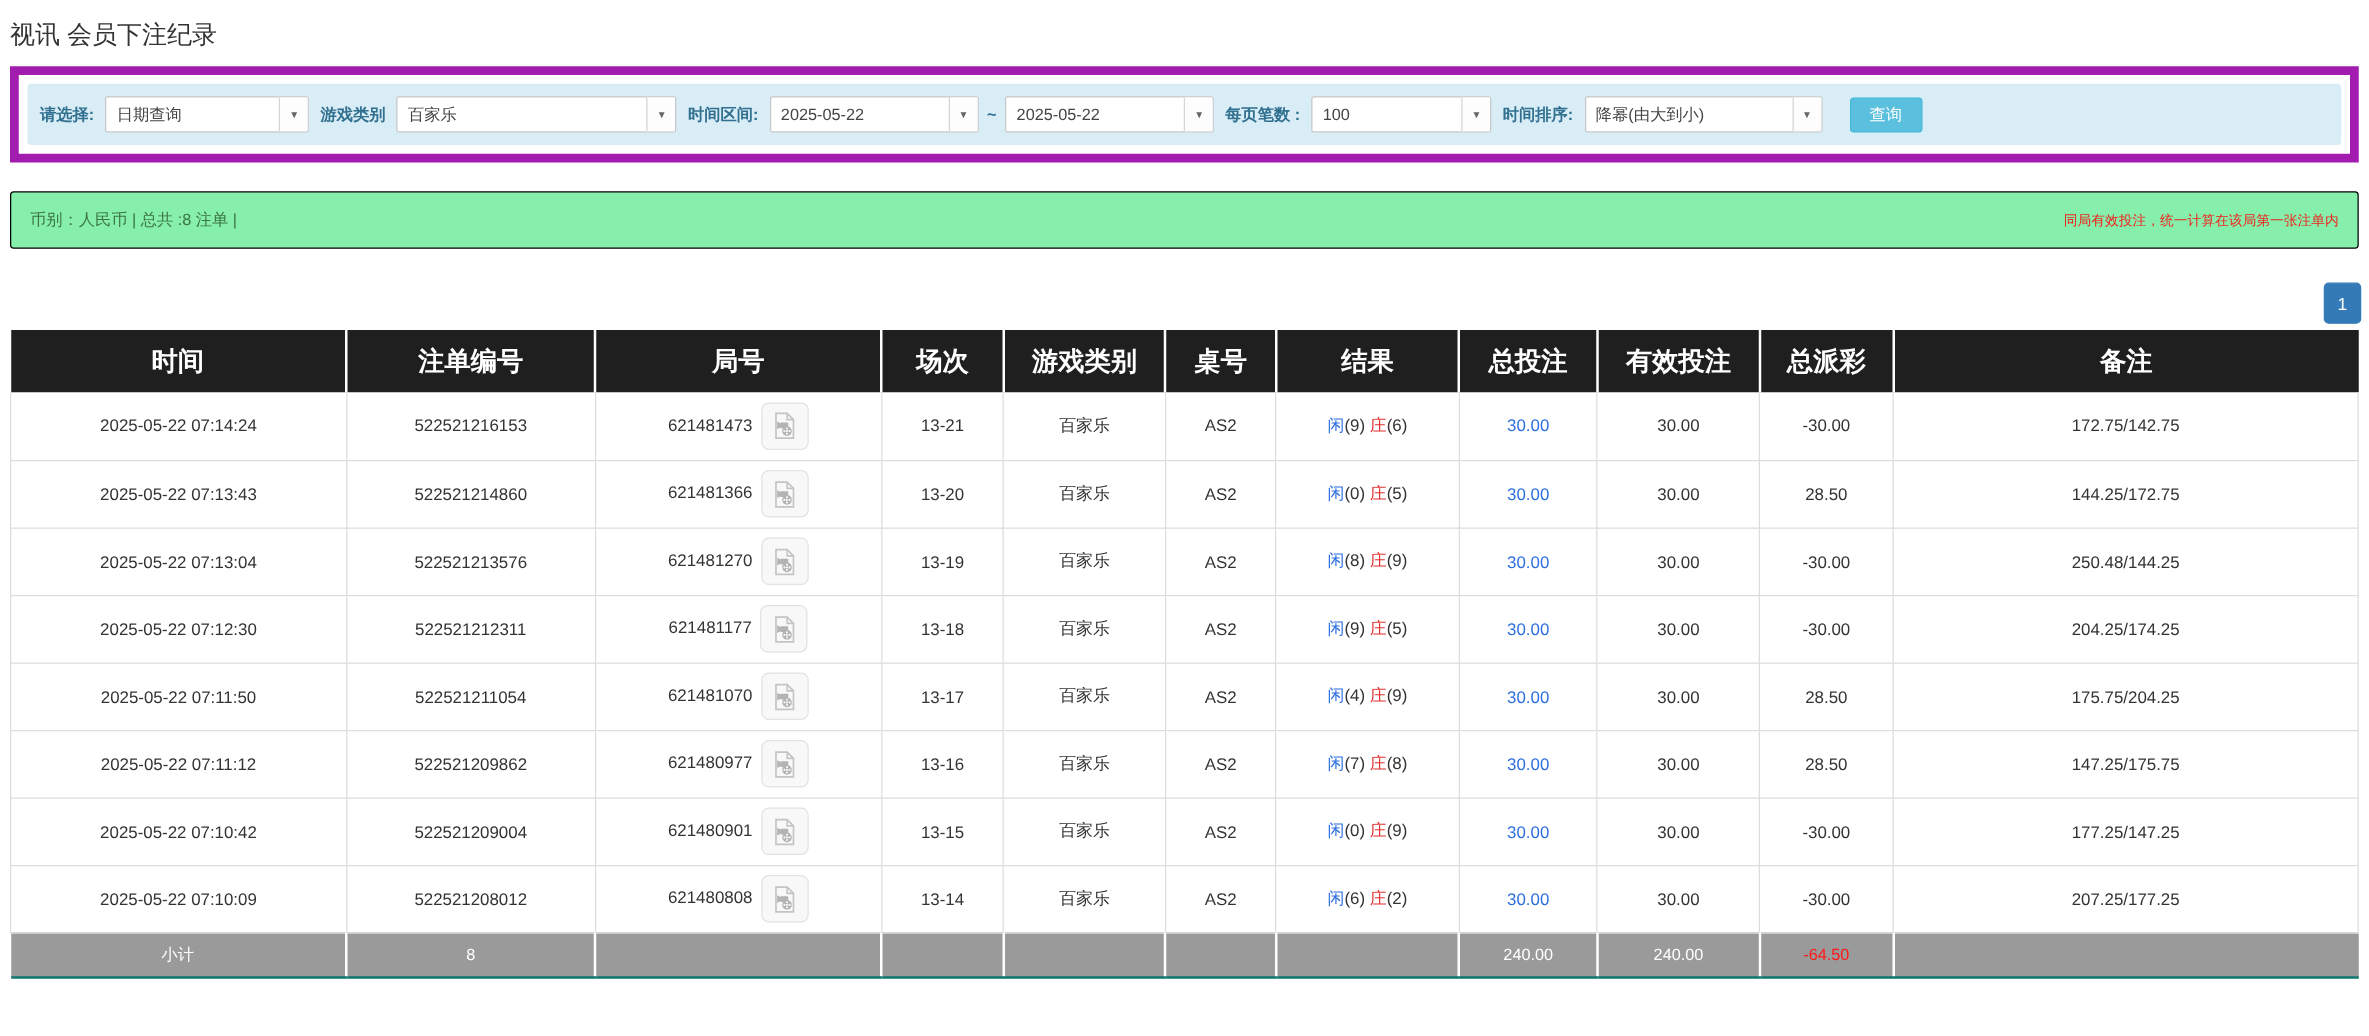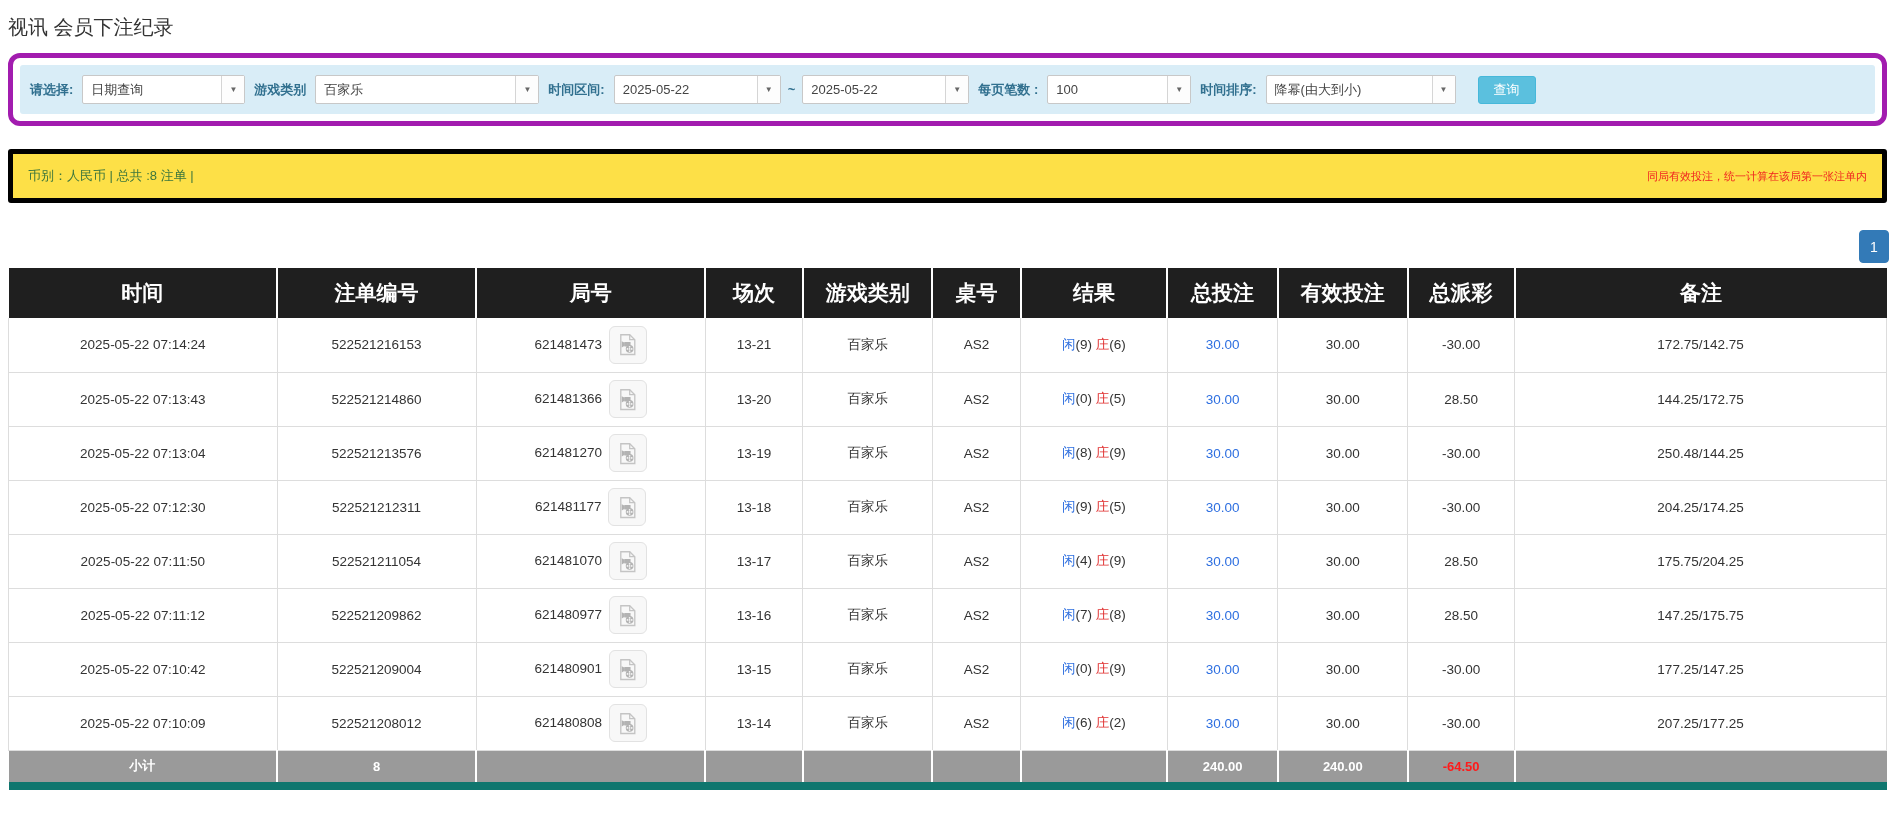--- a/index.html
+++ b/index.html
@@ -10,21 +10,21 @@
     font-family:"Liberation Sans","DejaVu Sans",sans-serif;
     font-size:13px;
   }
   .page-title {
     margin:14px 8px 12px 8px;
     font-size:20px; color:#333; font-weight:400;
   }
   
   .filter-panel {
     margin:0 8px; padding:7px;
-    border:5px solid #a21caf; border-radius:12px; background:#fff;
+    border:7px solid #a21caf; border-radius:0; background:#fff;
   }
   .filter-bar {
     background:#d9edf7; border-radius:3px;
     padding:10px 8px; display:flex; align-items:center; gap:7px;
     white-space:nowrap;
   }
   .flabel { font-weight:bold; color:#31708f; font-size:13px; padding:0 2px; }
   .combo {
     display:inline-flex; align-items:stretch; height:29px;
     background:#fff; border:1px solid #c8c8c8; border-radius:2px; cursor:pointer;
@@ -41,21 +41,21 @@
   .w-size { width:144px; } .w-sort { width:190px; }
   .tilde { color:#31708f; font-weight:bold; }
   .search-btn {
     height:28px; padding:0 15px; margin-left:15px;
     background:#5bc0de; border:1px solid #46b8da; border-radius:3px;
     color:#fff; font-size:13px; cursor:pointer;
   }
   
   .alert-bar {
     margin:23px 8px 0 8px; padding:13px 15px;
-    background:#fde047; border:5px solid #000000; border-radius:3px;
+    background:#86efac; border:1px solid #000000; border-radius:3px;
     color:#3c763d; font-size:13px;
     display:flex; justify-content:space-between; align-items:center;
   }
   .alert-notice { color:#f0221f; font-size:11px; }
   
   .pagination { margin:27px 6px 5px 8px; text-align:right; }
   .page-btn {
     min-width:30px; height:33px; padding:0 9px;
     background:#337ab7; border:1px solid #337ab7; border-radius:4px;
     color:#fff; font-size:14px; cursor:pointer;
@@ -79,22 +79,22 @@
   .res-player { color:#2e6fe0; }
   .res-banker { color:#e03030; }
   .bet-link { color:#2e6fe0; cursor:pointer; }
   .neg { color:#f50000; }
   .video-btn {
     display:inline-flex; align-items:center; justify-content:center;
     width:38px; height:38px; margin-left:7px; vertical-align:middle;
     background:#f8f8f8; border:1px solid #e2e2e2; border-radius:6px; cursor:pointer;
   }
   tr.summary td {
-    background:#9a9a9a; color:#fff; font-size:13px; font-weight:bold;
-    height:36px; border-right:2px solid #fff; border-bottom:8px solid #0f766e;
+    background:#9a9a9a; color:#fff; font-size:13px; font-weight:normal;
+    height:36px; border-right:2px solid #fff; border-bottom:2px solid #0f766e;
     border-left:none;
   }
   tr.summary td:first-child { border-left:none; }
   tr.summary td:last-child { border-right:none; }
   tr.summary td.neg { color:#ff1a1a; }
 </style>
 </head>
 <body>
 
 <div class="page-title">视讯 会员下注纪录</div>

